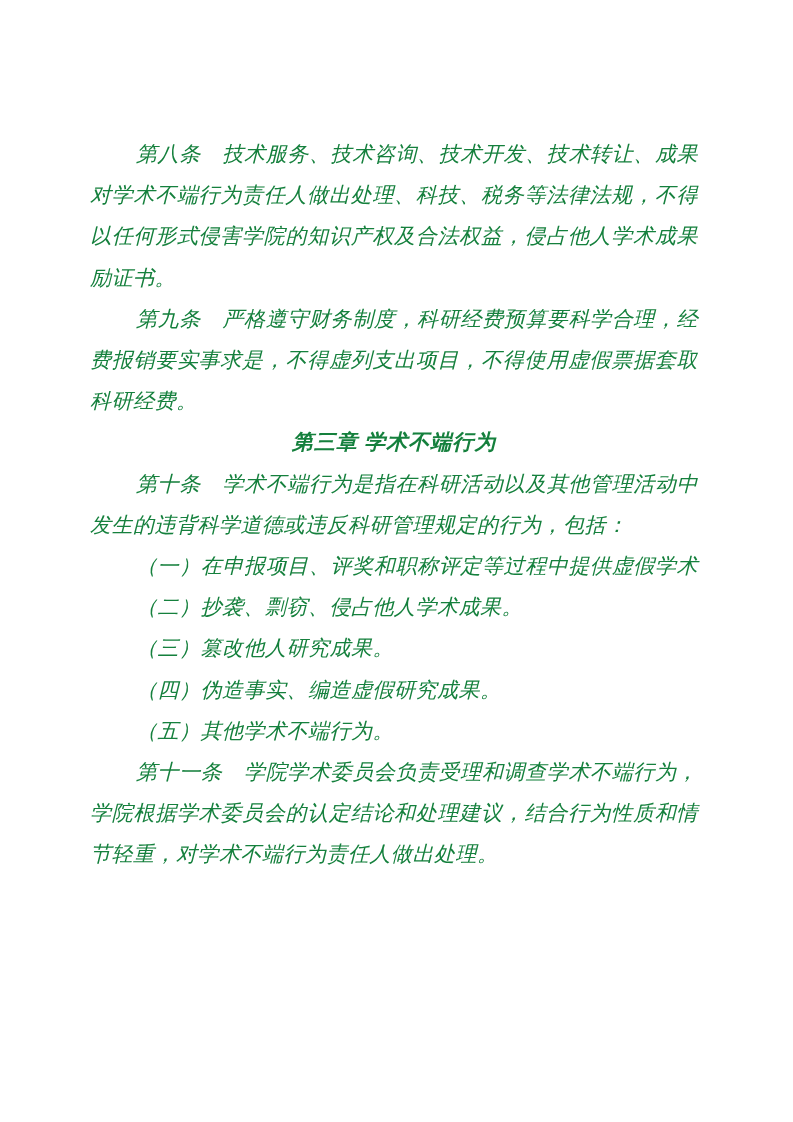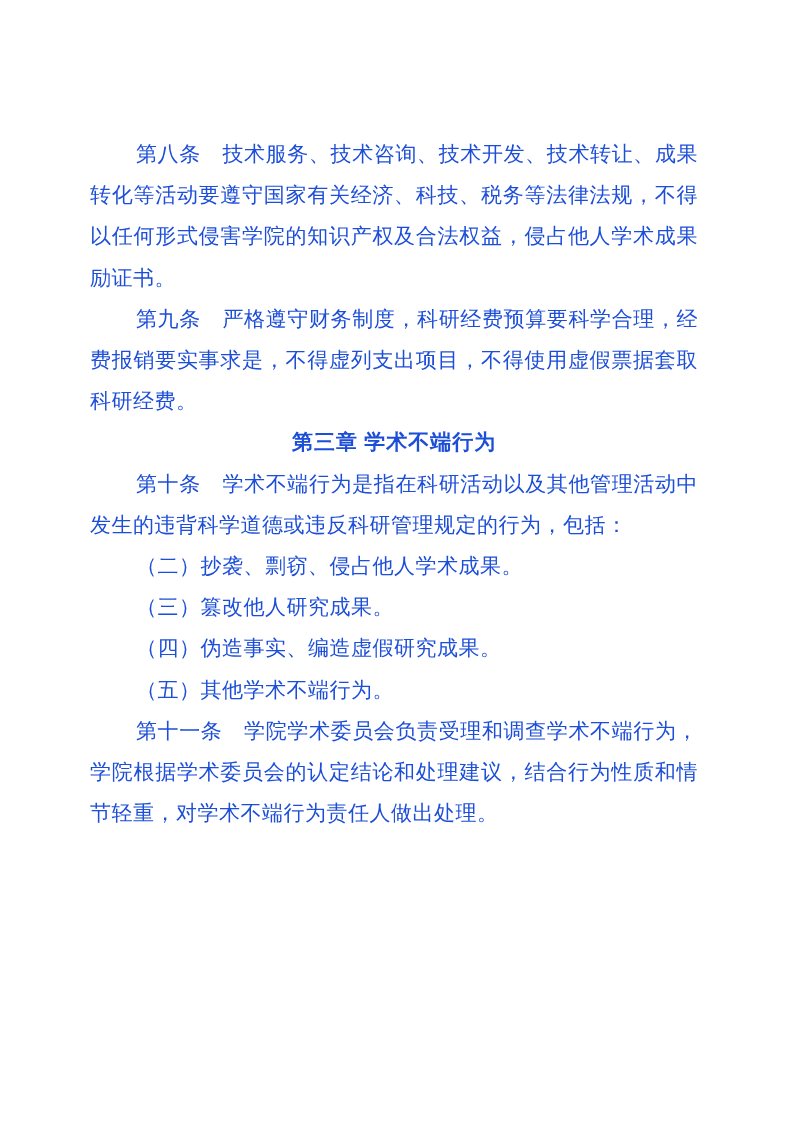--- a/index.html
+++ b/index.html
@@ -39,40 +39,41 @@
     text-align: left;
     text-align-last: center;
     font-weight: bold;
     letter-spacing: 1px;
   }
 </style>
 </head>
 <body>
 
 <div class="page">
-  <div class="doc-body" style="color: #1d4ed8;">
+  <div class="doc-body" style="color: #15803d; font-style: italic;">
       <div class="para body">
         <div class="line indent fill">第八条　技术服务、技术咨询、技术开发、技术转让、成果</div>
-        <div class="line fill">转化等活动要遵守国家有关经济、科技、税务等法律法规，不得</div>
+        <div class="line fill">对学术不端行为责任人做出处理、科技、税务等法律法规，不得</div>
         <div class="line fill">以任何形式侵害学院的知识产权及合法权益，侵占他人学术成果</div>
         <div class="line flush">励证书。</div>
       </div>
       <div class="para body">
         <div class="line indent fill">第九条　严格遵守财务制度，科研经费预算要科学合理，经</div>
         <div class="line fill">费报销要实事求是，不得虚列支出项目，不得使用虚假票据套取</div>
         <div class="line flush">科研经费。</div>
       </div>
       <div class="para heading">
         <div class="line">第三章 学术不端行为</div>
       </div>
       <div class="para body">
         <div class="line indent fill">第十条　学术不端行为是指在科研活动以及其他管理活动中</div>
         <div class="line flush">发生的违背科学道德或违反科研管理规定的行为，包括：</div>
       </div>
       <div class="para body">
+        <div class="line indent fill">（一）在申报项目、评奖和职称评定等过程中提供虚假学术</div>
       </div>
       <div class="para body">
         <div class="line indent flush">（二）抄袭、剽窃、侵占他人学术成果。</div>
       </div>
       <div class="para body">
         <div class="line indent flush">（三）篡改他人研究成果。</div>
       </div>
       <div class="para body">
         <div class="line indent flush">（四）伪造事实、编造虚假研究成果。</div>
       </div>

